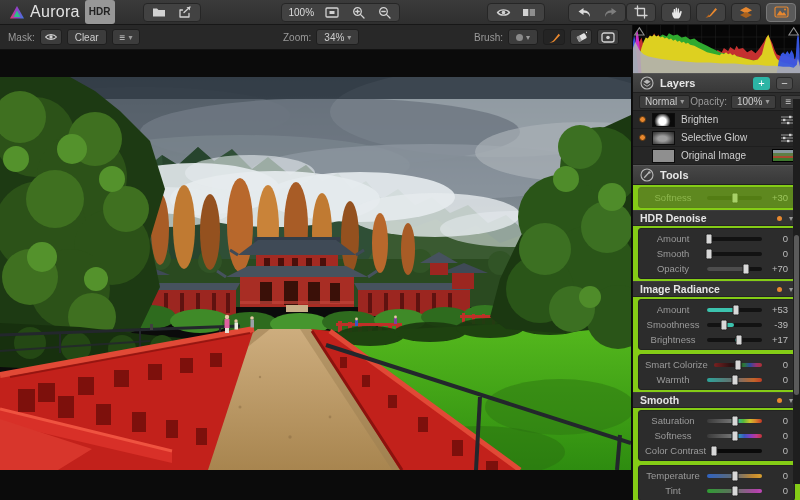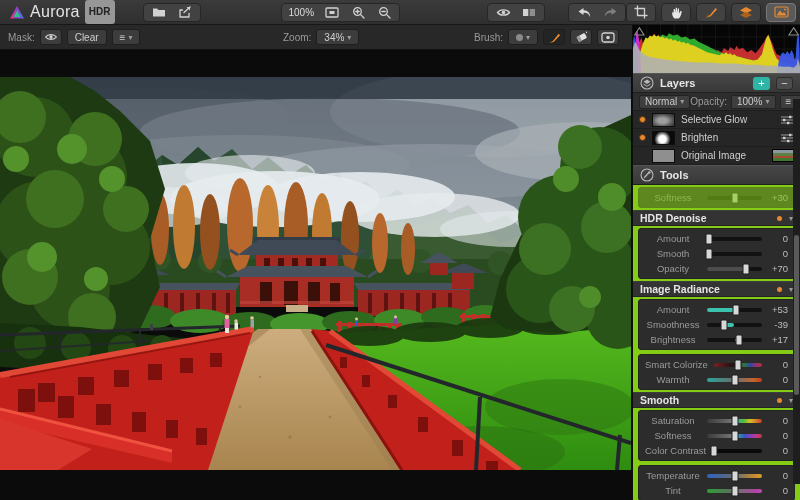--- a/index.html
+++ b/index.html
@@ -601,49 +601,49 @@
           <span class="chev">▾</span>
       </div>
       <div class="drop" style="margin-left:4px">
         <span>≡</span>
           <span class="chev">▾</span>
       </div>
     </div>
 
     <div class="lrow">
       <span class="vdot"></span>
+      <span class="lthumb lt2"></span>
+      <span class="lname">Brighten</span>
+      <svg width="14" height="10" viewBox="0 0 14 10">
+        <g stroke="#9a9a9a" stroke-width="1">
+            <path d="M1,2H13M1,5H13M1,8H13"></path>
+          </g>
+        <g fill="#d0d0d0">
+            <rect x="9" y=".8" width="2.4" height="2.4"></rect>
+            <rect x="3" y="3.8" width="2.4" height="2.4"></rect>
+            <rect x="7" y="6.8" width="2.4" height="2.4"></rect>
+          </g>
+      </svg>
+    </div>
+    <div class="lrow">
+      <span class="vdot"></span>
       <span class="lthumb lt1"></span>
       <span class="lname">Selective Glow</span>
       <svg width="14" height="10" viewBox="0 0 14 10">
         <g stroke="#9a9a9a" stroke-width="1">
             <path d="M1,2H13M1,5H13M1,8H13"></path>
           </g>
         <g fill="#d0d0d0">
             <rect x="9" y=".8" width="2.4" height="2.4"></rect>
             <rect x="3" y="3.8" width="2.4" height="2.4"></rect>
             <rect x="7" y="6.8" width="2.4" height="2.4"></rect>
           </g>
       </svg>
     </div>
     <div class="lrow">
-      <span class="vdot"></span>
-      <span class="lthumb lt2"></span>
-      <span class="lname">Brighten</span>
-      <svg width="14" height="10" viewBox="0 0 14 10">
-        <g stroke="#9a9a9a" stroke-width="1">
-            <path d="M1,2H13M1,5H13M1,8H13"></path>
-          </g>
-        <g fill="#d0d0d0">
-            <rect x="9" y=".8" width="2.4" height="2.4"></rect>
-            <rect x="3" y="3.8" width="2.4" height="2.4"></rect>
-            <rect x="7" y="6.8" width="2.4" height="2.4"></rect>
-          </g>
-      </svg>
-    </div>
-    <div class="lrow">
       <span class="vdot off"></span>
       <span class="lthumb lt3"></span>
       <span class="lname">Original Image</span>
       <span class="lminithumb"></span>
     </div>
 
     <div class="panel-h">
       <svg width="14" height="14" viewBox="0 0 14 14">
         <circle cx="7" cy="7" r="6" fill="none" stroke="#b8b8b8" stroke-width="1.1"></circle>
         <path d="M4.2,9.8 L9.2,4.2" stroke="#b8b8b8" stroke-width="1.3"></path>

